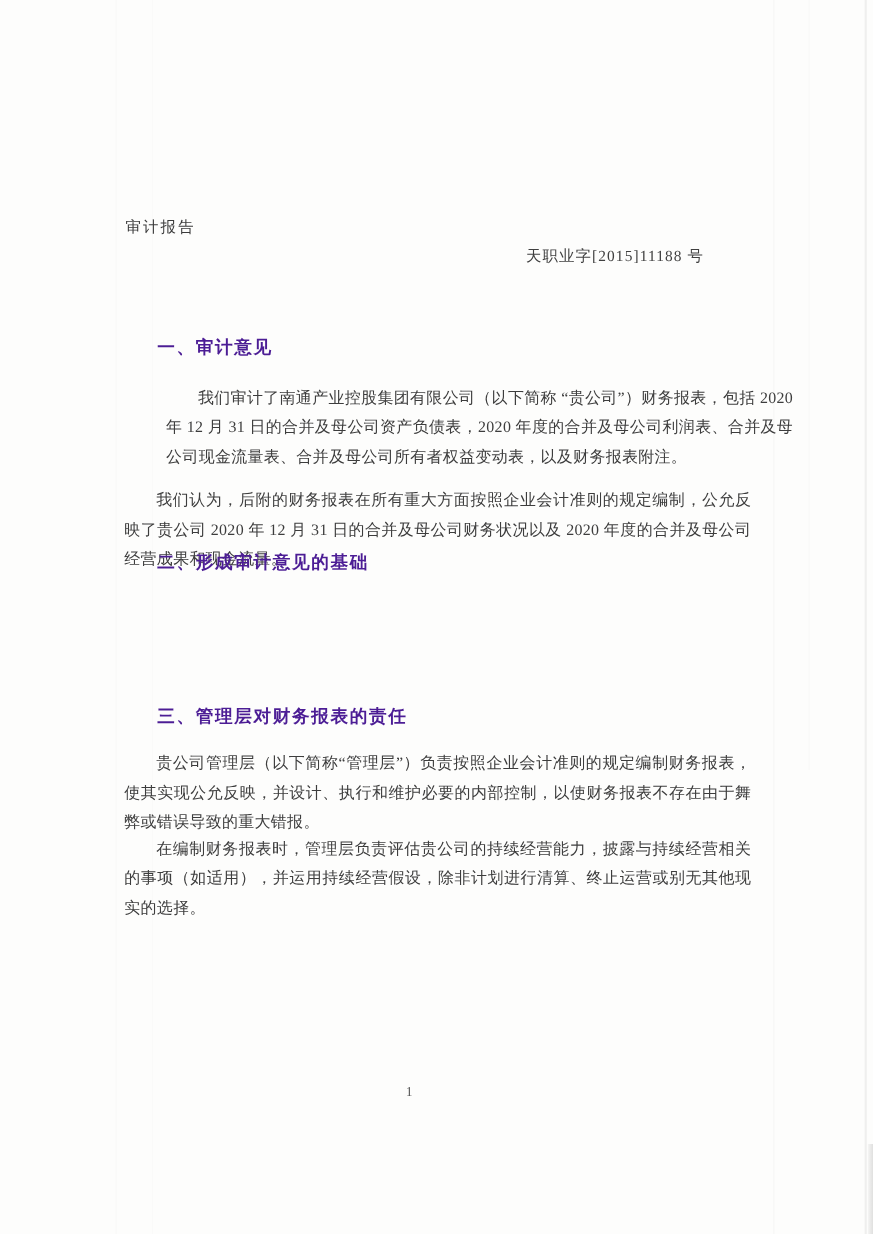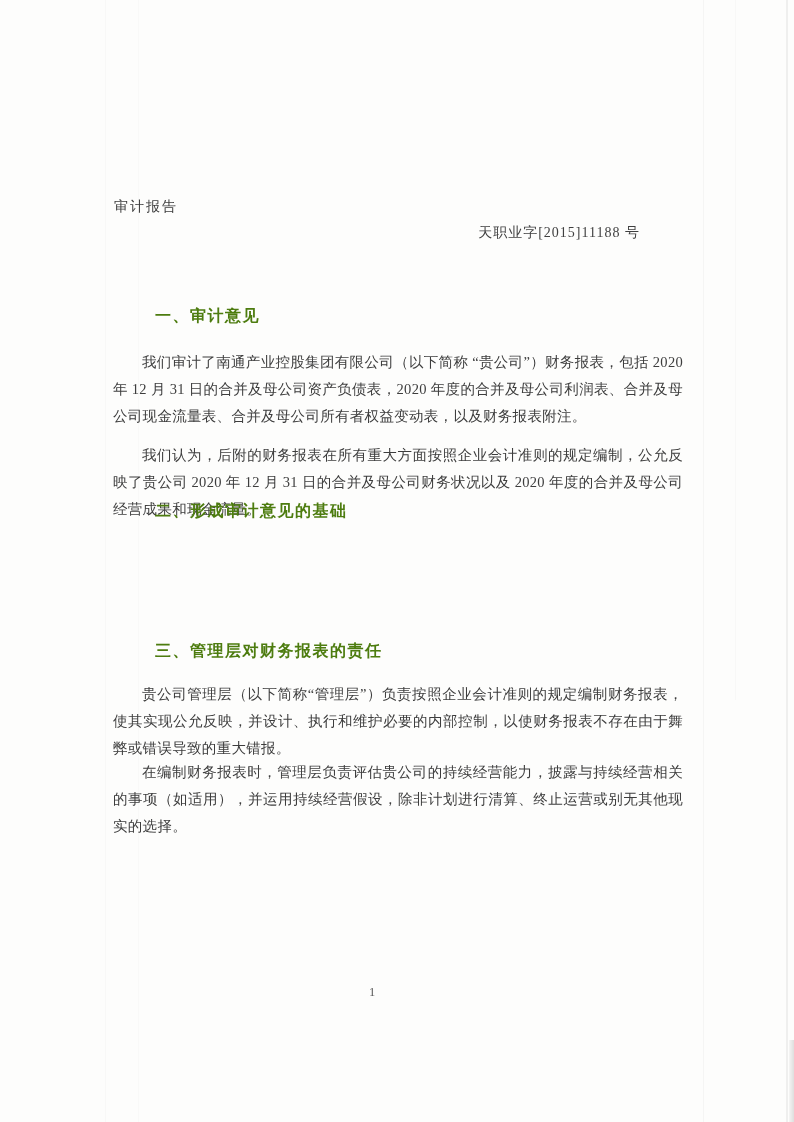--- a/index.html
+++ b/index.html
@@ -68,40 +68,39 @@
     letter-spacing: 1.5px;
     color: #3b3b3b;
   }
   .sec-heading {
     position: absolute;
     left: 143px;
     font-family: Liberation Sans, sans-serif;
     font-weight: bold;
     font-size: 16px;
     letter-spacing: 1.5px;
-    color: #4d7c0f;
-    margin-left: 12px;
+    color: #4c1d95;
   }
   .h1 { top: 306px; }
   .h2 { top: 501px; }
   .h3 { top: 641px; }
 
   .body-para {
     position: absolute;
     left: 113px;
     width: 570px;
     margin: 0;
     font-size: 14.5px;
     line-height: 27px;
     letter-spacing: 0.3px;
     text-align: justify;
     text-indent: 2em;
     color: #3d3d3d;
   }
-  .p11 { top: 349px; }
+  .p11 { top: 349px; margin-left: 38px; }
   .p12 { top: 442px; }
   .p21 { top: 532px; }
   .p31 { top: 681px; }
   .p32 { top: 759px; }
 
   .page-number {
     position: absolute;
     left: 0;
     top: 985px;
     width: 744px;

